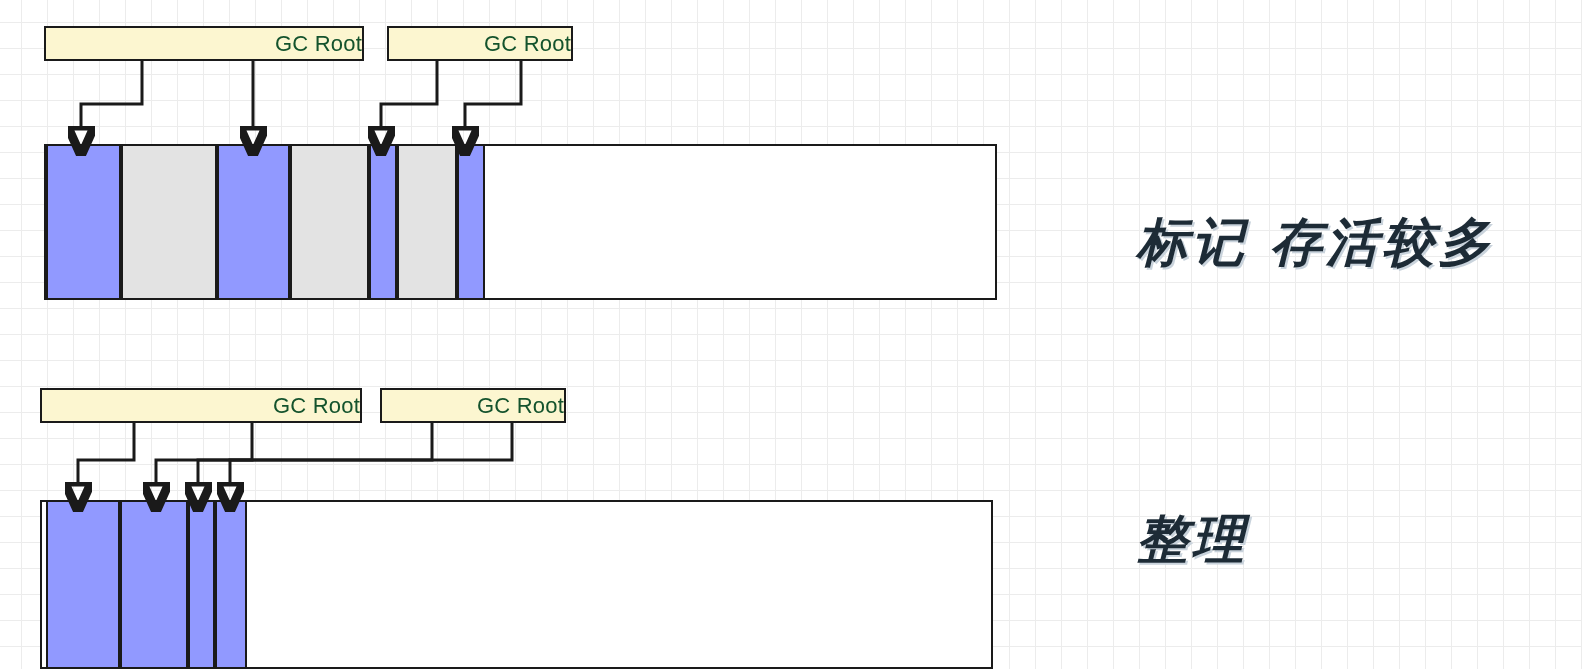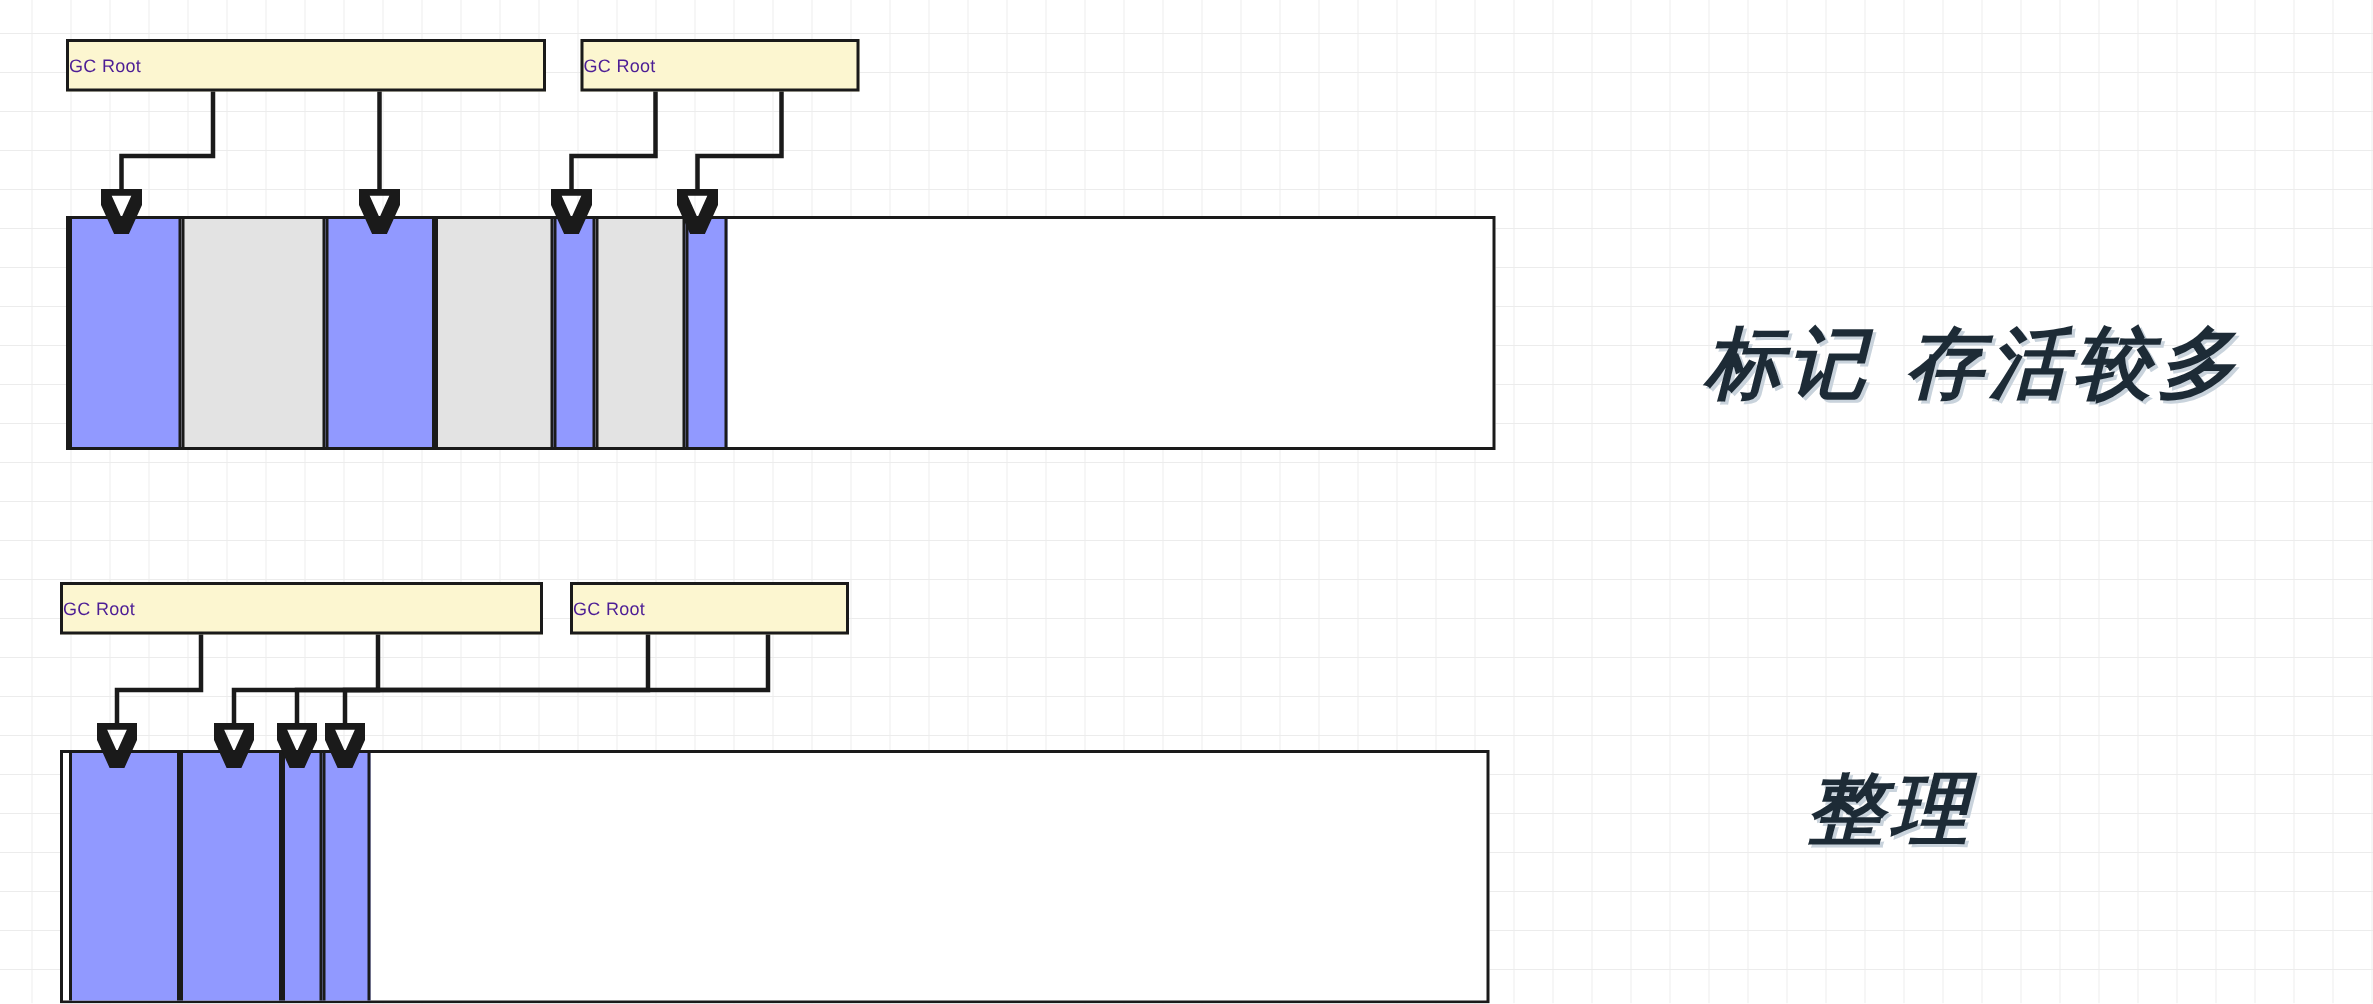--- a/index.html
+++ b/index.html
@@ -20,23 +20,23 @@
     background-position: -5px -4px;
     font-family: "Liberation Sans", "DejaVu Sans", sans-serif;
   }
   .gcroot {
     position: absolute;
     box-sizing: border-box;
     background: #fcf6d0;
     border: 2.5px solid #1a1a1a;
     display: flex;
     align-items: center;
-    justify-content: flex-start;
-    font-size: 12px;
-    color: #4c1d95;
+    justify-content: flex-end;
+    font-size: 22px;
+    color: #14532d;
     letter-spacing: 0.2px;
   }
   .membar {
     position: absolute;
     box-sizing: border-box;
     background: #ffffff;
     border: 2.5px solid #1a1a1a;
   }
   .blk {
     position: absolute;
@@ -121,15 +121,15 @@
     <path d="M521,61 L521,104 L465,104 L465,129" marker-end="url(#ah)"></path>
 
     <path d="M134,423 L134,460 L78,460 L78,485" marker-end="url(#ah)"></path>
     <path d="M252,423 L252,460 L156,460 L156,485" marker-end="url(#ah)"></path>
     <path d="M432,423 L432,460 L198,460 L198,485" marker-end="url(#ah)"></path>
     <path d="M512,423 L512,460 L230,460 L230,485" marker-end="url(#ah)"></path>
   </svg>
 
   <div class="cn-label" style="left:1136px; top:208px;">标记  存活较多</div>
 
-  <div class="cn-label" style="left:1204px; top:505px;">整理</div>
+  <div class="cn-label" style="left:1136px; top:505px;">整理</div>
 
 </div>
 
 </body></html>

